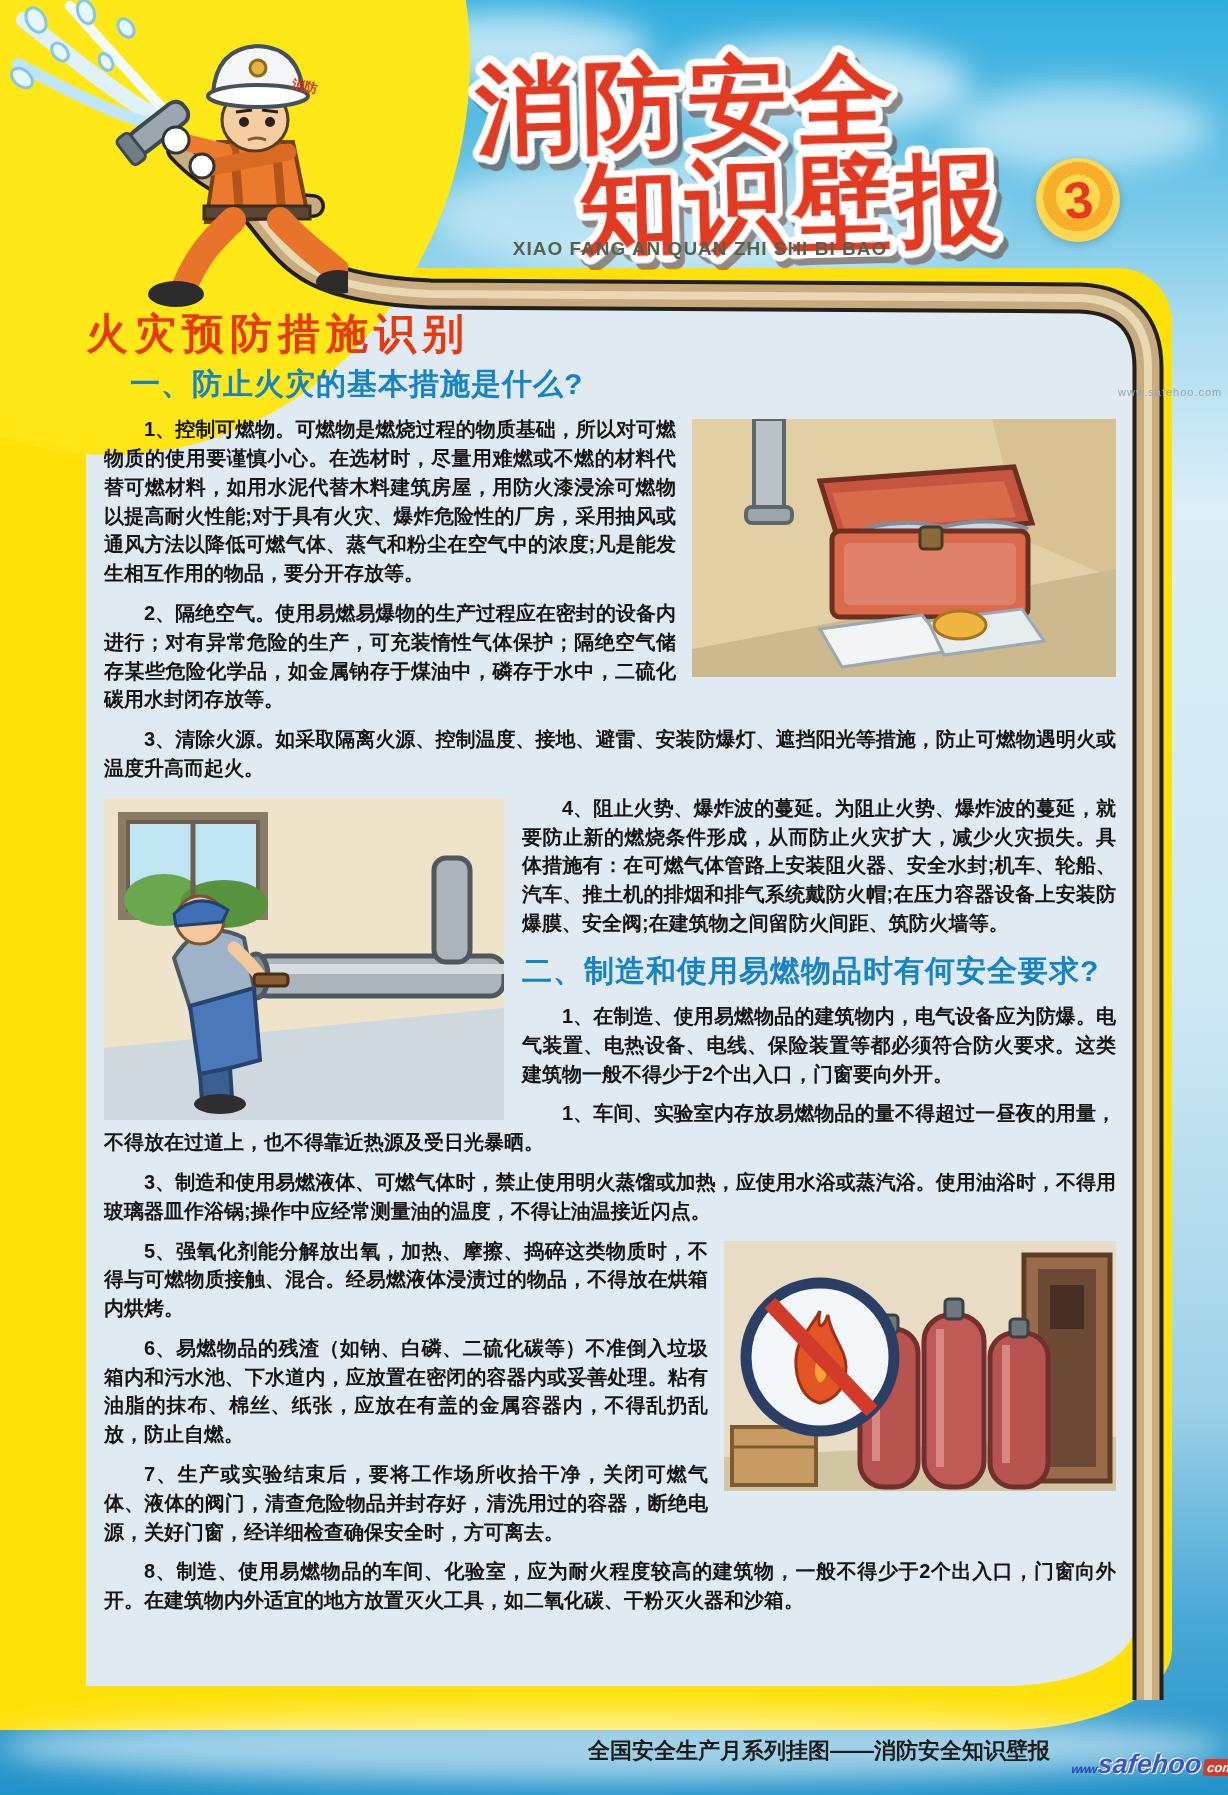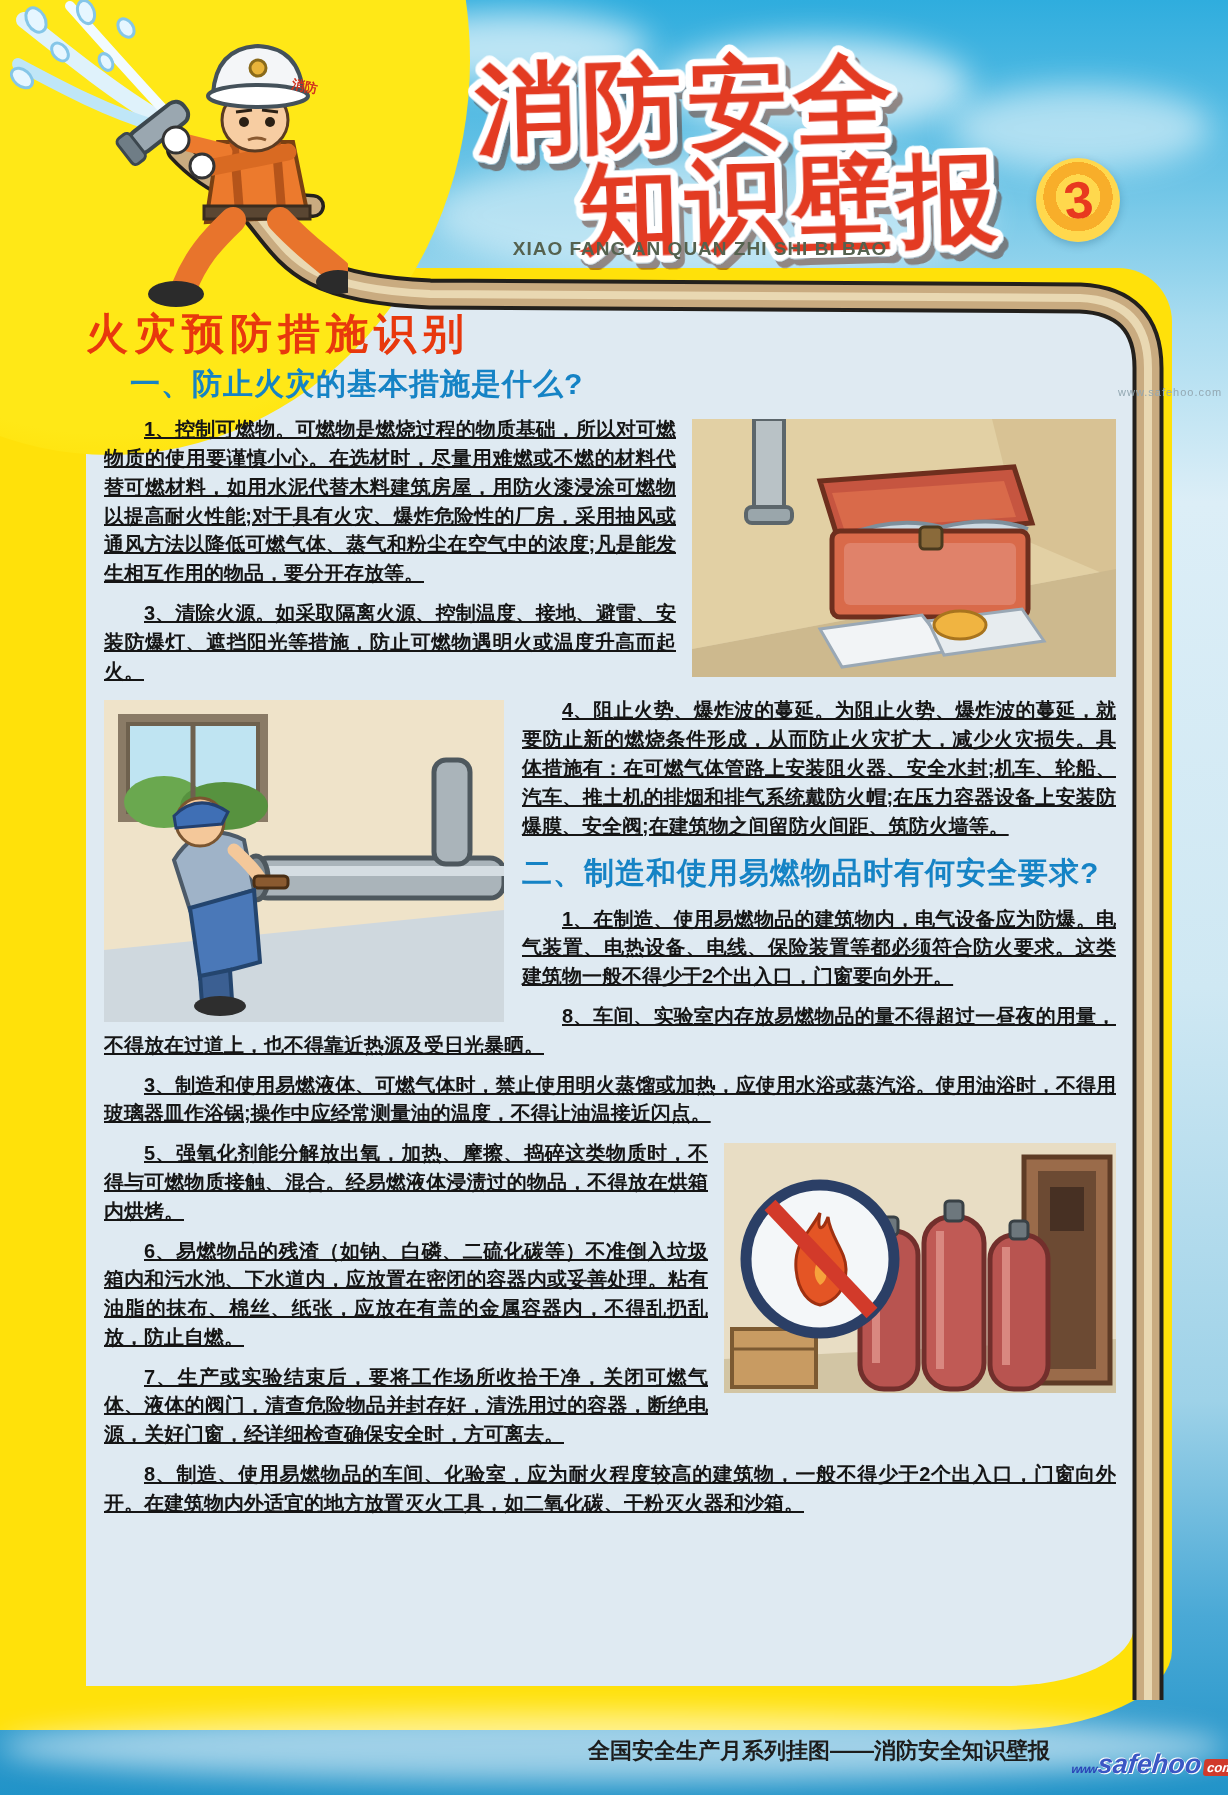--- a/index.html
+++ b/index.html
@@ -22,21 +22,21 @@
     font-size:19px;font-weight:bold;letter-spacing:1px;color:#55624f;}
   .badge{position:absolute;left:1036px;top:158px;width:84px;height:84px;border-radius:50%;
     background:radial-gradient(circle at 50% 46%,#ffd84d 0 36%,#f8ae2a 36% 56%,#ffd84d 56% 78%,#f49c12 78% 100%);
     display:flex;align-items:center;justify-content:center;box-shadow:0 3px 8px rgba(0,60,90,.25);}
   .badge span{font-size:52px;font-weight:bold;color:#e8391f;transform:rotate(-6deg);}
   .wm-top{position:absolute;left:1118px;top:386px;font-size:11px;color:#93a8b2;letter-spacing:1px;text-align:right;}
   .main-heading{position:absolute;left:86px;top:306px;width:1048px;text-align:left;
     font-size:42px;font-weight:bold;color:#e8380d;letter-spacing:6px;}
   .content{position:absolute;left:104px;top:360px;width:1012px;height:1312px;overflow:hidden;
     font-size:20px;line-height:1.44;font-weight:bold;color:#151515;}
-  .content p{margin:0 0 11px 0;text-indent:2em;text-align:justify;text-decoration:underline;}
+  .content p{margin:0 0 11px 0;text-indent:2em;text-align:justify;}
   .sec-head{margin:2px 0 10px 26px;font-size:30px;color:#1583c5;letter-spacing:1px;font-weight:bold;}
   .sec-head.centered{margin-left:0;text-align:left;}
   .fl-r{float:right;margin:4px 0 8px 16px;}
   .fl-l{float:left;margin:4px 18px 8px 0;}
   .img1{width:424px;height:258px;}
   .img2{width:400px;height:322px;}
   .img3{width:392px;height:250px;}
   .fl-r svg,.fl-l svg{display:block;width:100%;height:100%;}
   .footer-glow{position:absolute;left:0;top:1712px;width:1228px;height:70px;
     background:rgba(255,255,255,.55);filter:blur(14px);border-radius:50%;}
@@ -159,20 +159,21 @@
         </g>
         <g>
           <polygon points="128,210 230,196 258,232 150,248" fill="#f2f4f6" stroke="#9aa8b5" stroke-width="3"></polygon>
           <polygon points="236,202 330,190 352,222 252,236" fill="#e7ecef" stroke="#9aa8b5" stroke-width="3"></polygon>
           <ellipse cx="268" cy="206" rx="26" ry="14" fill="#f0b441" stroke="#a8741e" stroke-width="3"></ellipse>
         </g>
       </svg>
     </div>
 
     <p>1、控制可燃物。可燃物是燃烧过程的物质基础，所以对可燃物质的使用要谨慎小心。在选材时，尽量用难燃或不燃的材料代替可燃材料，如用水泥代替木料建筑房屋，用防火漆浸涂可燃物以提高耐火性能;对于具有火灾、爆炸危险性的厂房，采用抽风或通风方法以降低可燃气体、蒸气和粉尘在空气中的浓度;凡是能发生相互作用的物品，要分开存放等。</p>
+    <p>2、隔绝空气。使用易燃易爆物的生产过程应在密封的设备内进行；对有异常危险的生产，可充装惰性气体保护；隔绝空气储存某些危险化学品，如金属钠存于煤油中，磷存于水中，二硫化碳用水封闭存放等。</p>
     <p>3、清除火源。如采取隔离火源、控制温度、接地、避雷、安装防爆灯、遮挡阳光等措施，防止可燃物遇明火或温度升高而起火。</p>
 
     <div class="fl-l img2">
       <svg viewBox="0 0 400 322">
         <rect width="400" height="322" fill="#efe3c9"></rect>
         <polygon points="0,250 400,210 400,322 0,322" fill="#cfd8de"></polygon>
         <g>
           <rect x="14" y="14" width="150" height="108" fill="#8a7b66"></rect>
           <rect x="24" y="24" width="130" height="88" fill="#bfe4f2" stroke="#6e614e" stroke-width="4"></rect>
           <ellipse cx="60" cy="102" rx="40" ry="26" fill="#6aa84f"></ellipse>
@@ -196,21 +197,21 @@
           <ellipse cx="116" cy="306" rx="26" ry="10" fill="#2e2e2e"></ellipse>
         </g>
       </svg>
     </div>
 
     <p>4、阻止火势、爆炸波的蔓延。为阻止火势、爆炸波的蔓延，就要防止新的燃烧条件形成，从而防止火灾扩大，减少火灾损失。具体措施有：在可燃气体管路上安装阻火器、安全水封;机车、轮船、汽车、推土机的排烟和排气系统戴防火帽;在压力容器设备上安装防爆膜、安全阀;在建筑物之间留防火间距、筑防火墙等。</p>
 
     <div class="sec-head centered">二、制造和使用易燃物品时有何安全要求?</div>
 
     <p>1、在制造、使用易燃物品的建筑物内，电气设备应为防爆。电气装置、电热设备、电线、保险装置等都必须符合防火要求。这类建筑物一般不得少于2个出入口，门窗要向外开。</p>
-    <p>8、车间、实验室内存放易燃物品的量不得超过一昼夜的用量，不得放在过道上，也不得靠近热源及受日光暴晒。</p>
+    <p>1、车间、实验室内存放易燃物品的量不得超过一昼夜的用量，不得放在过道上，也不得靠近热源及受日光暴晒。</p>
     <p>3、制造和使用易燃液体、可燃气体时，禁止使用明火蒸馏或加热，应使用水浴或蒸汽浴。使用油浴时，不得用玻璃器皿作浴锅;操作中应经常测量油的温度，不得让油温接近闪点。</p>
 
     <div class="fl-r img3">
       <svg viewBox="0 0 392 250">
         <rect width="392" height="250" fill="#e8ddc4"></rect>
         <polygon points="0,216 392,196 392,250 0,250" fill="#d2c5a4"></polygon>
         <g>
           <rect x="300" y="14" width="86" height="226" fill="#9a6b4a" stroke="#5e3c26" stroke-width="5"></rect>
           <rect x="314" y="28" width="58" height="198" fill="#6c4a33"></rect>
           <rect x="326" y="44" width="34" height="44" fill="#473023"></rect>

